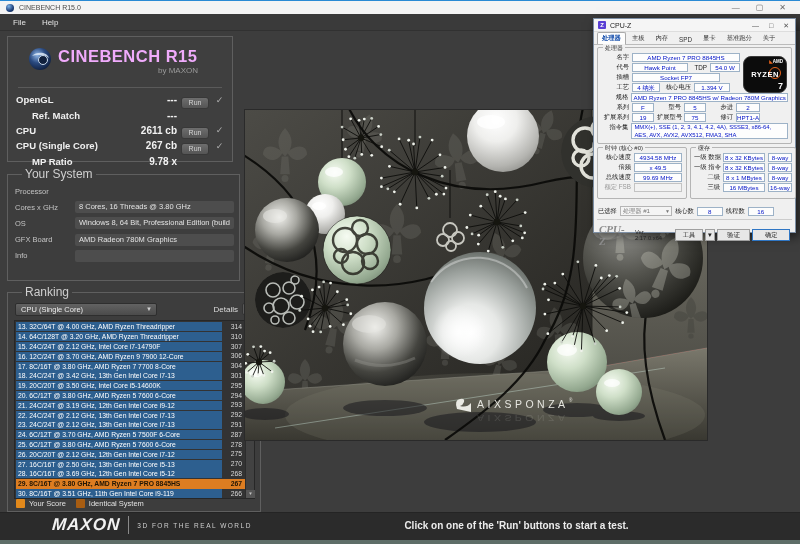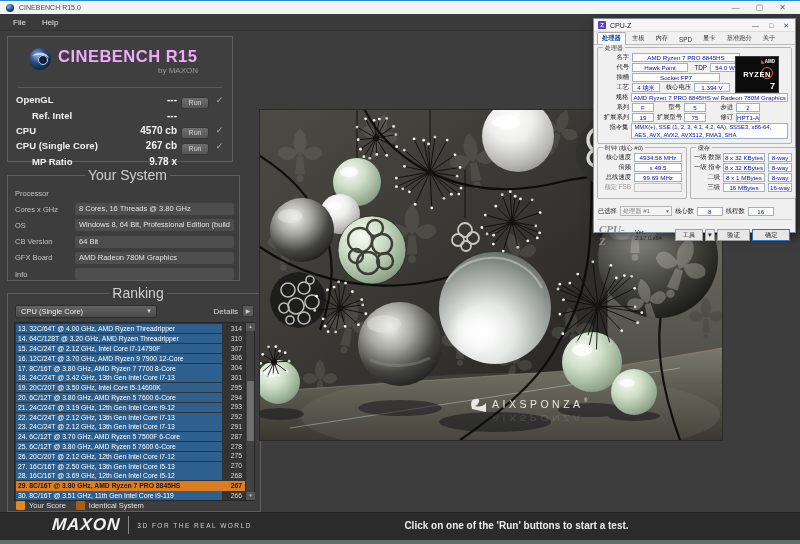--- a/index.html
+++ b/index.html
@@ -26,21 +26,21 @@
   .score-rows{padding:2px 6px 0 8px;}
   .sc-row{display:flex;align-items:center;height:15.4px;}
   .sc-lab{flex:1;font-size:9.5px;font-weight:bold;color:#f0f0f0;}
   .sc-lab.ind{padding-left:16px;}
   .sc-val{width:62px;text-align:right;font-size:10px;font-weight:bold;color:#f2f2f2;}
   .sc-btnslot{width:36px;text-align:center;}
   .run-btn{width:28px;height:12px;font-size:7px;color:#d2d2d2;background:linear-gradient(#6e6e6e,#555);border:1px solid #383838;border-radius:3px;line-height:10px;}
   .sc-chk{width:13px;font-size:9px;color:#b0b0b0;text-align:center;}
 
   fieldset{border:1px solid #5f5f5f;background:transparent;}
-  legend{font-size:14px;color:#cfcfcf;padding:0 3px;margin-left:4px;text-align:center;}
+  legend{font-size:12px;color:#cfcfcf;padding:0 3px;margin-left:14px;}
   .sysbox{position:absolute;left:0;top:136px;width:226px;height:114px;}
   .sys-rows{padding:2px 5px 0 7px;}
   .sys-row{display:flex;align-items:center;height:16.2px;}
   .sys-lab{width:60px;font-size:7.5px;color:#c3c3c3;}
   .sys-fld{flex:1;height:12px;background:#4d4d4d;border-radius:2px;font-size:7.5px;color:#e2e2e2;line-height:12px;padding:0 4px;white-space:nowrap;overflow:hidden;}
 
   .rankbox{position:absolute;left:0;top:254px;width:254px;height:227px;}
   .rank-controls{display:flex;align-items:center;height:18px;padding:2px 6px 0 7px;gap:4px;}
   .dropdown{width:142px;height:13px;background:linear-gradient(#626262,#4b4b4b);border:1px solid #2e2e2e;border-radius:2px;display:flex;align-items:center;font-size:7.5px;color:#ececec;padding-left:5px;}
   .dropdown .chev{margin-left:auto;padding-right:4px;font-size:6px;color:#cfcfcf;}
@@ -66,42 +66,42 @@
   
   .footerbar{position:absolute;left:0;top:512px;width:800px;height:28px;background:#2b2b2b;border-top:1px solid #242424;}
   .maxon-wrap{position:absolute;left:52px;top:2px;display:flex;align-items:center;gap:8px;}
   .maxon-logo{font-size:17px;font-weight:800;font-style:italic;letter-spacing:1px;color:#f2f2f2;transform:skewX(-4deg);}
   .maxon-div{width:1px;height:18px;background:#8a8a8a;}
   .maxon-tag{font-size:6.5px;letter-spacing:1.5px;color:#cfcfcf;}
   .hint{position:absolute;left:233px;top:7px;width:567px;text-align:center;font-size:10px;font-weight:bold;color:#ececec;}
   .bottom-strip{position:absolute;left:0;top:540px;width:800px;height:4px;background:#5e6e68;}
 
   
-  .render{position:absolute;left:260px;top:110px;width:462px;height:330px;background:#b91c1c;box-shadow:0 0 0 1px #2a2a2a;}
+  .render{position:absolute;left:245px;top:110px;width:462px;height:330px;background:#b91c1c;box-shadow:0 0 0 1px #2a2a2a;}
   .render svg{display:block;width:462px;height:330px;}
 
   
   .cpuz{position:absolute;left:593px;top:18px;width:203px;height:215px;background:#f0f0f0;border:1px solid #7d8fa5;box-shadow:3px 4px 10px rgba(0,0,0,.55);font-size:6.5px;}
   .cz-titlebar{height:13px;background:#f5f5f5;border-bottom:1px solid #ddd;display:flex;align-items:center;padding:0 4px;}
   .cz-icon{width:8px;height:8px;background:#5a3fd4;border-radius:1px;color:#fff;font-size:6px;font-weight:bold;text-align:center;line-height:8px;margin-right:4px;}
   .cz-title{font-size:7px;color:#222;}
   .cz-controls{margin-left:auto;display:flex;gap:10px;padding-right:2px;}
   .cz-controls span{font-size:7px;color:#555;line-height:13px;}
   .cz-tabs{height:13px;display:flex;align-items:flex-end;padding:0 3px;background:#f0f0f0;border-bottom:1px solid #bbb;gap:1px;}
   .cz-tab{font-size:6.3px;color:#333;padding:1px 4px;border:1px solid transparent;border-bottom:none;}
   .cz-tab.active{background:#fdfdfd;border-color:#aaa;border-radius:2px 2px 0 0;color:#0a46a8;font-weight:bold;}
   .cz-body{position:relative;padding:2px 3px;}
   .cz-group{position:relative;border:1px solid #b5b5b5;border-radius:2px;margin-bottom:3px;padding:4px 3px 2px 3px;}
   .cz-legend{position:absolute;top:-4px;left:5px;background:#f0f0f0;padding:0 2px;font-size:6px;color:#333;}
   .cz-row{display:flex;align-items:center;margin:1px 0;gap:3px;}
   .cz-lab{font-size:6.3px;color:#222;text-align:right;white-space:nowrap;}
   .cz-fld{background:#fdfdfd;border:1px solid #9db2c7;color:#0012c8;font-size:6.2px;height:9px;line-height:8px;text-align:center;white-space:nowrap;overflow:hidden;}
   .cz-fld.gray{color:#999;background:#f2f2f2;border-color:#c3c3c3;}
   .cz-instr{height:16px;line-height:7.5px;white-space:normal;text-align:left;padding:0 2px;font-size:5.9px;}
-  .cz-badge{position:absolute;right:12px;top:8px;width:44px;height:37px;background:#0c0c0c;border:1px solid #3a3a3a;border-radius:0;color:#fff;}
+  .cz-badge{position:absolute;right:4px;top:8px;width:44px;height:37px;background:#0c0c0c;border:1px solid #3a3a3a;border-radius:8px;color:#fff;}
   .cz-badge .amd{position:absolute;top:2px;right:3px;font-size:4.5px;font-weight:bold;color:#fff;}
   .cz-badge .amd i{color:#e8621a;font-style:normal;}
   .cz-badge .ryzen{position:absolute;top:13px;left:0;width:100%;text-align:center;font-size:7.5px;font-weight:bold;letter-spacing:.5px;}
   .cz-badge .ring{position:absolute;top:10px;left:25px;width:12px;height:12px;border:1.6px solid #e8621a;border-radius:50%;}
   .cz-badge .num{position:absolute;right:3px;bottom:1px;font-size:9px;font-weight:bold;}
   .cz-cols{display:flex;gap:3px;}
   .cz-cols .cz-group{flex:none;}
   .cz-selrow{display:flex;align-items:center;gap:3px;margin:4px 1px 3px 1px;}
   .cz-combo{width:52px;height:10px;background:#f4f4f4;border:1px solid #b5b5b5;color:#777;font-size:6.2px;display:flex;align-items:center;padding-left:2px;}
   .cz-combo .chev{margin-left:auto;font-size:5px;color:#777;padding-right:1px;}
@@ -152,28 +152,28 @@
       </div>
       <div class="sc-div"></div>
       <div class="score-rows">
           <div class="sc-row">
             <span class="sc-lab">OpenGL</span>
             <span class="sc-val">---</span>
             <span class="sc-btnslot"><button class="run-btn">Run</button></span>
             <span class="sc-chk">✓</span>
           </div>
           <div class="sc-row">
-            <span class="sc-lab ind">Ref. Intel</span>
+            <span class="sc-lab ind">Ref. Match</span>
             <span class="sc-val">---</span>
             <span class="sc-btnslot"></span>
             <span class="sc-chk"></span>
           </div>
           <div class="sc-row">
             <span class="sc-lab">CPU</span>
-            <span class="sc-val">4570 cb</span>
+            <span class="sc-val">2611 cb</span>
             <span class="sc-btnslot"><button class="run-btn">Run</button></span>
             <span class="sc-chk">✓</span>
           </div>
           <div class="sc-row">
             <span class="sc-lab">CPU (Single Core)</span>
             <span class="sc-val">267 cb</span>
             <span class="sc-btnslot"><button class="run-btn">Run</button></span>
             <span class="sc-chk">✓</span>
           </div>
           <div class="sc-row">
@@ -191,24 +191,20 @@
           <div class="sys-row">
             <span class="sys-lab">Processor</span>
           </div>
           <div class="sys-row">
             <span class="sys-lab">Cores x GHz</span>
             <span class="sys-fld">8 Cores, 16 Threads @ 3.80 GHz</span>
           </div>
           <div class="sys-row">
             <span class="sys-lab">OS</span>
             <span class="sys-fld">Windows 8, 64 Bit, Professional Edition (build</span>
-          </div>
-          <div class="sys-row">
-            <span class="sys-lab">CB Version</span>
-            <span class="sys-fld">64 Bit</span>
           </div>
           <div class="sys-row">
             <span class="sys-lab">GFX Board</span>
             <span class="sys-fld">AMD Radeon 780M Graphics</span>
           </div>
           <div class="sys-row">
             <span class="sys-lab">Info</span>
             <span class="sys-fld"></span>
           </div>
         </div>

